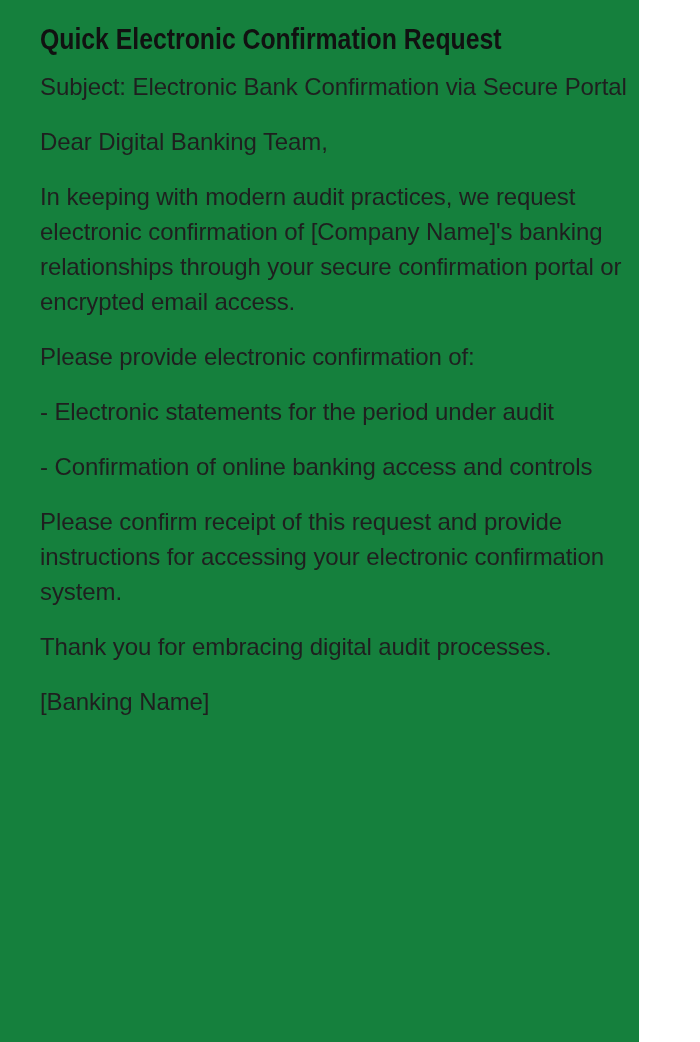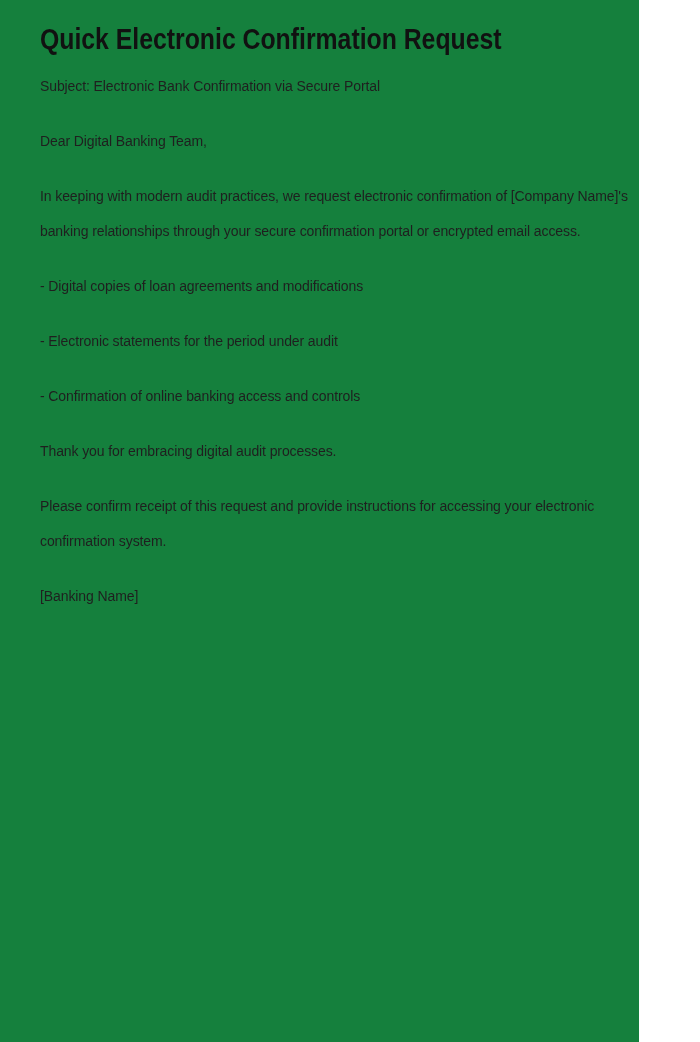--- a/index.html
+++ b/index.html
@@ -25,52 +25,52 @@
     line-height: 36px;
     font-weight: bold;
     color: #111111;
     white-space: nowrap;
     transform: scaleX(0.855);
     transform-origin: 0 50%;
     letter-spacing: 0;
   }
   p.body-text {
     margin: 0 0 20px 0;
-    font-size: 14px;
+    font-size: 24px;
     line-height: 35px;
     font-weight: 400;
     color: #1f1f1f;
     letter-spacing: -0.1px;
   }
 </style>
 </head>
 <body>
 
 <div class="page">
   <div class="content">
 
     <h1 class="doc-title">Quick Electronic Confirmation Request</h1>
 
     <p class="body-text">Subject: Electronic Bank Confirmation via Secure Portal</p>
 
     <p class="body-text">Dear Digital Banking Team,</p>
 
     <p class="body-text">In keeping with modern audit practices, we request electronic confirmation of [Company Name]'s banking relationships through your secure confirmation portal or encrypted email access.</p>
 
+    <p class="body-text">Please provide electronic confirmation of:</p>
 
 
-    <p class="body-text">- Digital copies of loan agreements and modifications</p>
 
     <p class="body-text">- Electronic statements for the period under audit</p>
 
     <p class="body-text">- Confirmation of online banking access and controls</p>
 
 
+    <p class="body-text">Please confirm receipt of this request and provide instructions for accessing your electronic confirmation system.</p>
+
     <p class="body-text">Thank you for embracing digital audit processes.</p>
-
-    <p class="body-text">Please confirm receipt of this request and provide instructions for accessing your electronic confirmation system.</p>
 
 
     <p class="body-text">[Banking Name]</p>
 
 
   </div>
 </div>
 
 </body></html>

